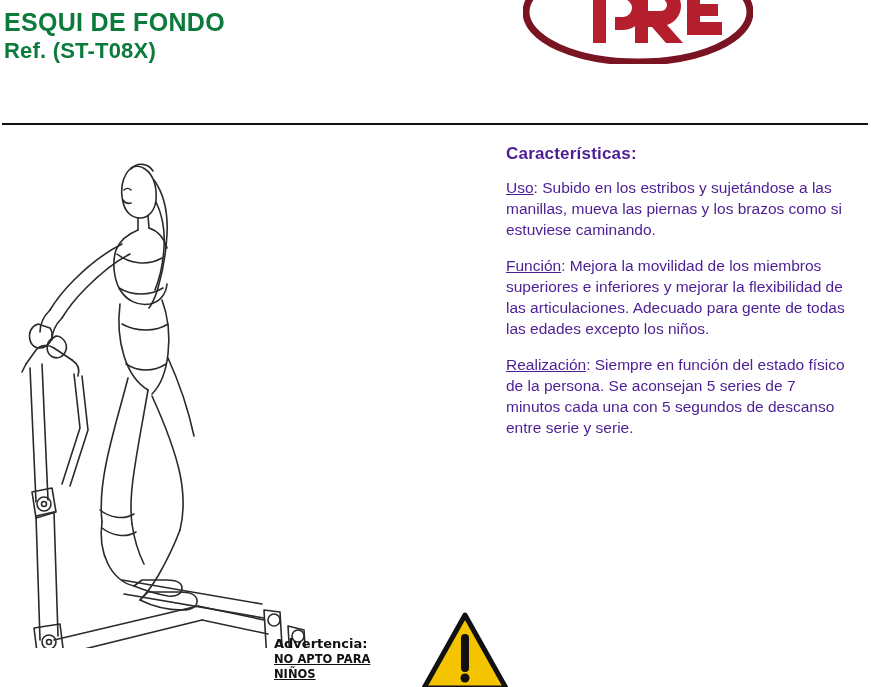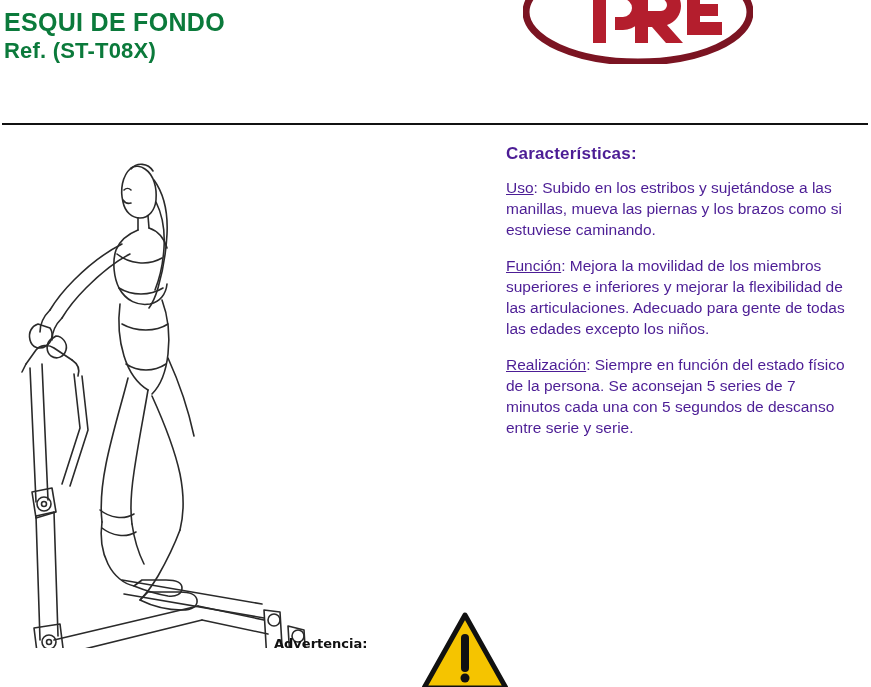--- a/index.html
+++ b/index.html
@@ -273,20 +273,21 @@
 
   <p class="para">
     <span class="lead">Realización</span><span>: Siempre en función del estado físico de la persona. Se aconsejan 5 series de 7 minutos cada una con 5 segundos de descanso entre serie y serie.</span>
   </p>
 
 </div>
 
 <div class="warning">
   <div class="warning-text">
     <div class="warning-title">Advertencia:</div>
+    <div class="warning-sub">NO APTO PARA NIÑOS</div>
   </div>
   <div class="warning-sign">
     <svg viewBox="0 0 86 80" width="86" height="80" aria-hidden="true">
       <path d="M43 3 L84 76 L2 76 Z" fill="#f5c400" stroke="#111111" stroke-width="5" stroke-linejoin="round"></path>
       <path d="M43 26 L43 56" stroke="#111111" stroke-width="8" stroke-linecap="round"></path>
       <circle cx="43" cy="66" r="4.5" fill="#111111"></circle>
     </svg>
   </div>
 </div>
 

